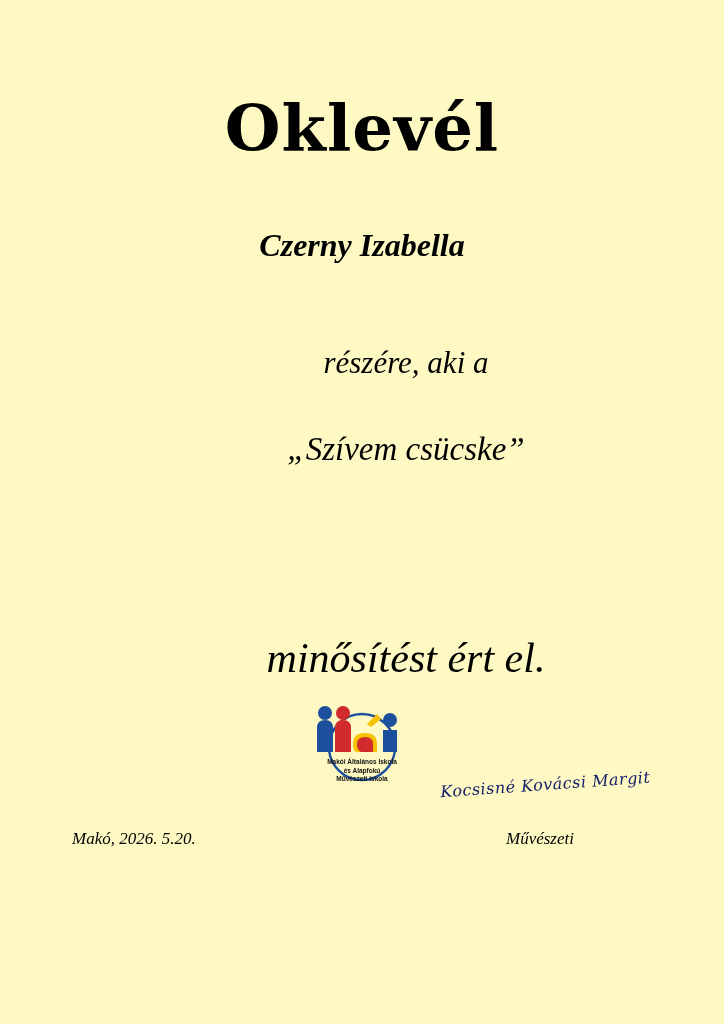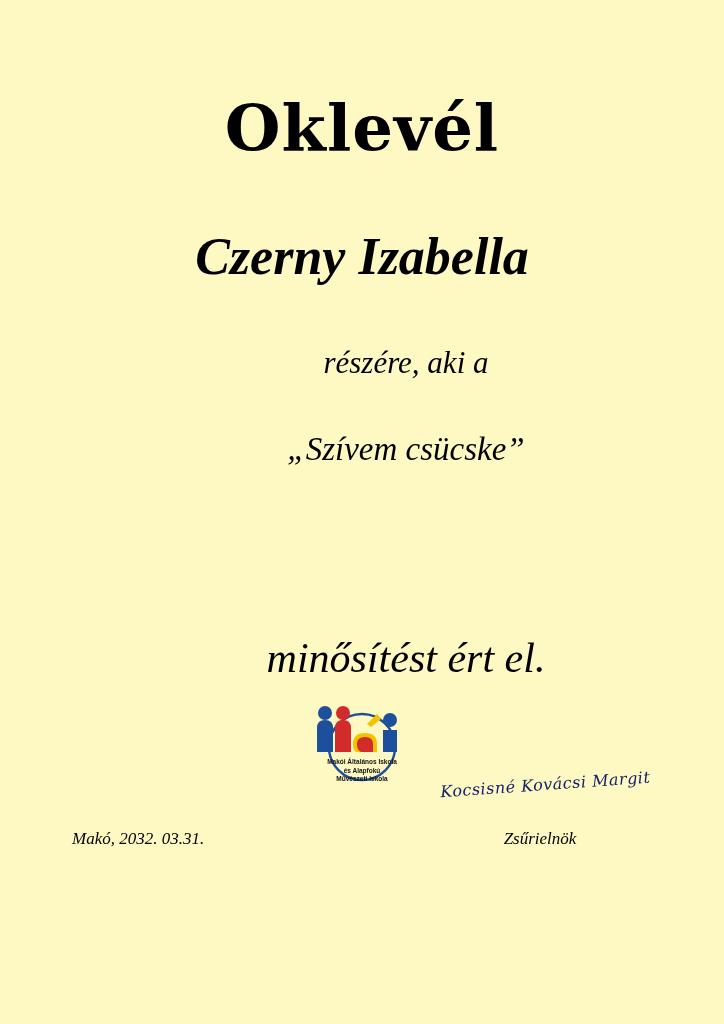--- a/index.html
+++ b/index.html
@@ -37,21 +37,21 @@
 
   .recipient-name {
     position: absolute;
     top: 228px;
     left: 0;
     width: 100%;
     text-align: center;
     font-family: "Liberation Serif", serif;
     font-style: italic;
     font-weight: 700;
-    font-size: 52px;
+    font-size: 32px;
     line-height: 1.1;
   }
 
   .line {
     position: absolute;
     left: 0;
     width: 100%;
     text-align: center;
     font-family: "Liberation Serif", serif;
     font-style: italic;
@@ -171,17 +171,17 @@
         <circle cx="103" cy="20" r="7" fill="#1c4f9c"></circle>
       </svg>
       <div class="logo-caption">Makói Általános Iskola
 és Alapfokú
 Művészeti Iskola</div>
     </div>
   </div>
 
   <div class="signature">Kocsisné Kovácsi Margit</div>
 
-  <div class="place-date">Makó, 2032. 03.31.</div>
+  <div class="place-date">Makó, 2026. 5.20.</div>
 
-  <div class="signature-label">Zsűrielnök</div>
+  <div class="signature-label">Művészeti</div>
 
 </div>
 
 </body></html>

